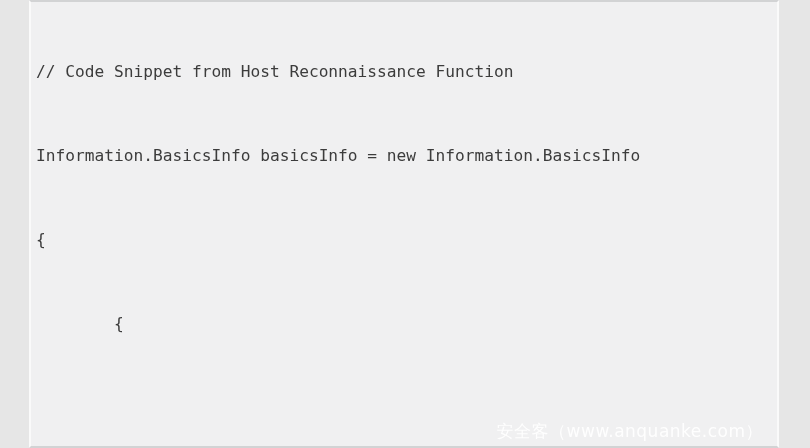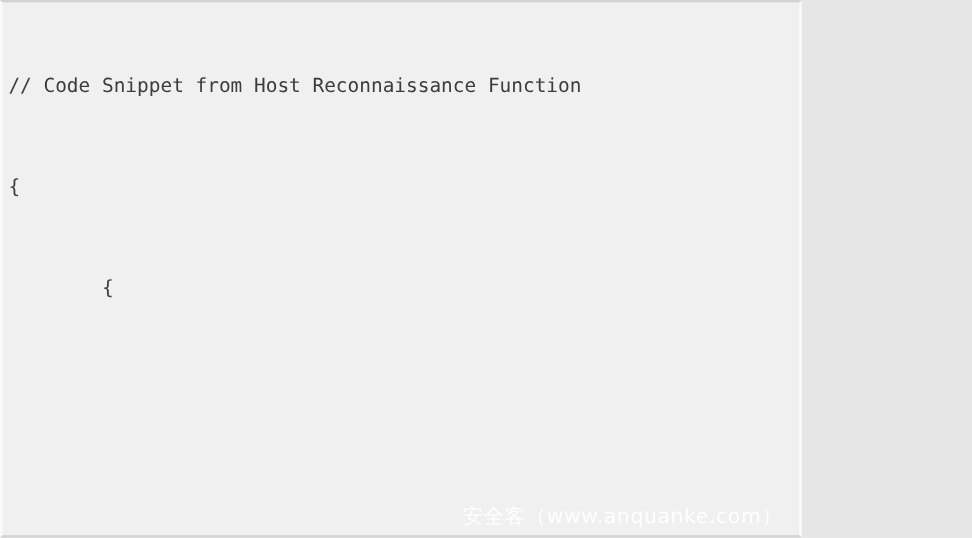--- a/index.html
+++ b/index.html
@@ -8,28 +8,29 @@
   }
   body {
     width: 810px;
     height: 448px;
     overflow: hidden;
     background: #e6e6e6;
   }
   .screen {
     position: relative;
     box-sizing: border-box;
-    width: 668px;
+    width: 750px;
     height: 448px;
     background: #f0f0f1;
     border-top: 2px solid #d2d3d4;
     border-bottom: 2px solid #d2d3d4;
     border-left: 2px solid #fafafa;
     border-right: 2px solid #fafafa;
     overflow: hidden;
+    margin-left: 29px;
   }
   .code {
     position: absolute;
     top: 0;
     left: 5px;
     right: 0;
     font-family: "DejaVu Sans Mono", "Liberation Mono", monospace;
     font-size: 16.2px;
     line-height: 28px;
     color: #3c3c3c;
@@ -50,20 +51,21 @@
     letter-spacing: 0.5px;
     pointer-events: none;
   }
 </style>
 </head>
 <body>
 
 <div class="screen">
   <div class="code">
     <div class="line">// Code Snippet from Host Reconnaissance Function</div>
+    <div class="line">Information.BasicsInfo basicsInfo = new Information.BasicsInfo</div>
     <div class="line">{</div>
     <div class="line">        {</div>
     
     
     
     
     
     
     
     

